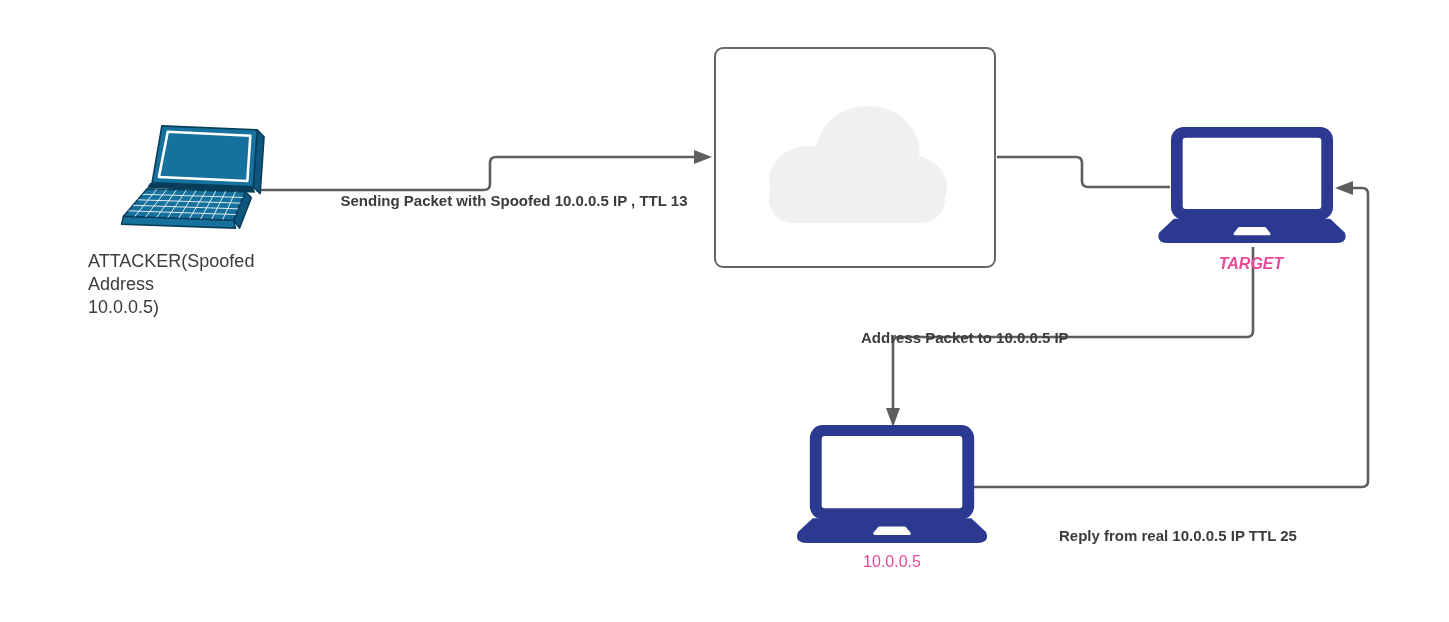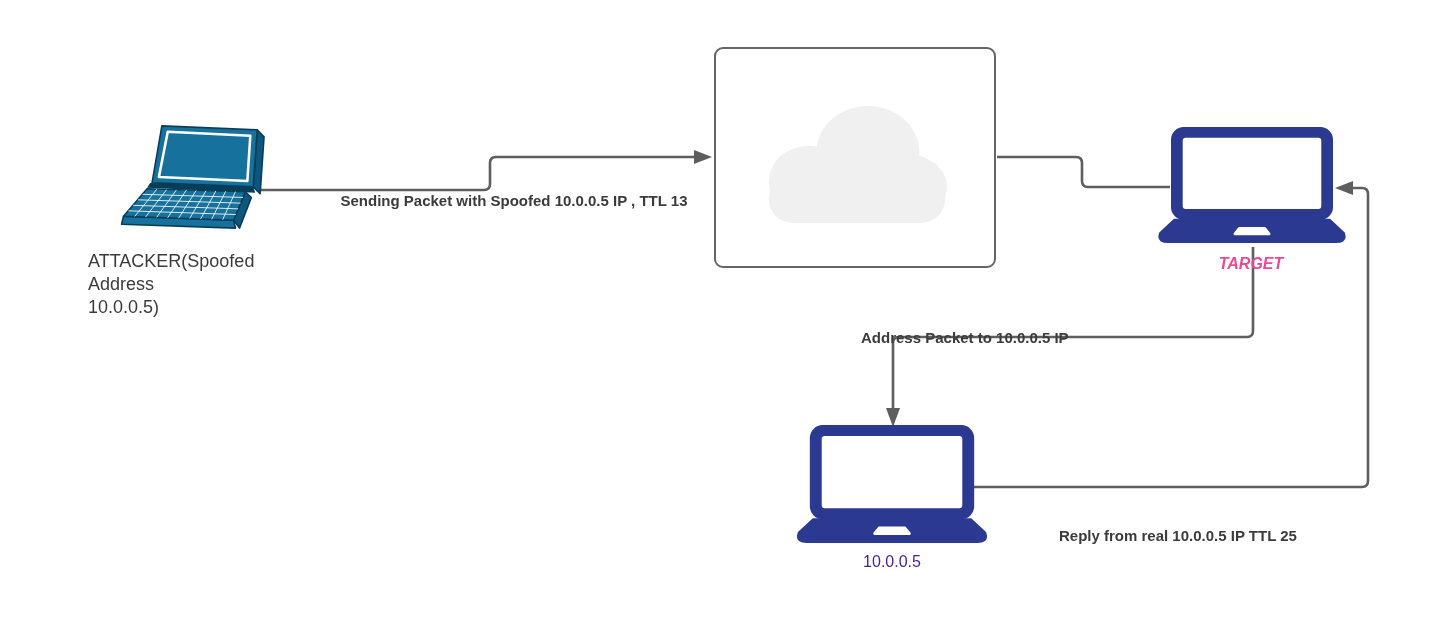--- a/index.html
+++ b/index.html
@@ -26,21 +26,21 @@
     left:714px;top:47px;width:282px;height:221px;
     background:#ffffff;border:2.5px solid var(--cloud-border);border-radius:9px;
     box-sizing:border-box;z-index:2;
   }
   .cloud-shape{fill:var(--cloud-fill);}
   .label{z-index:3;color:var(--label);}
   .node-label{font-size:18px;line-height:23px;text-align:left;white-space:pre-line;}
   .edge-label{font-size:15px;font-weight:bold;white-space:nowrap;z-index:3;color:var(--label);}
   .cloud-label{font-size:17px;color:var(--cloud-text);text-align:center;z-index:3;}
   .target-label{font-size:16px;font-weight:bold;font-style:italic;color:#ec4899;text-align:center;z-index:3;}
-  .host-label{font-size:16px;color:#4c1d95;text-align:center;z-index:3;}
+  .host-label{font-size:16px;color:#ec4899;text-align:center;z-index:3;}
 </style>
 </head>
 <body>
 
 <div class="canvas">
 
   <svg class="wires" width="1449" height="622" viewBox="0 0 1449 622">
     <path class="wire" d="M 256 190 L 484 190 Q 490 190 490 184 L 490 163 Q 490 157 496 157 L 694 157"></path>
     <polygon class="head" points="712,157 694,150 694,164"></polygon>
     <path class="wire" d="M 997 157 L 1076 157 Q 1082 157 1082 163 L 1082 181 Q 1082 187 1088 187 L 1170 187"></path>

